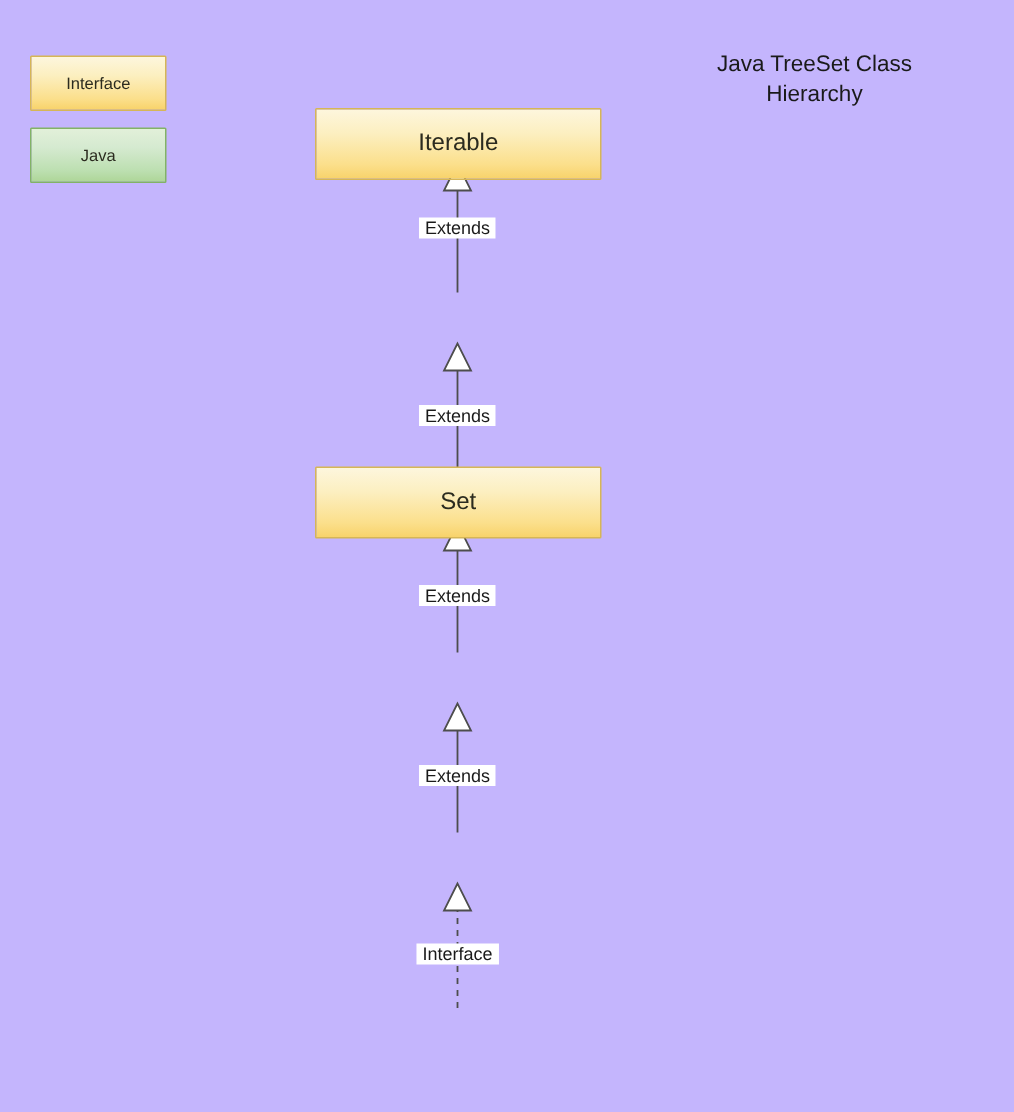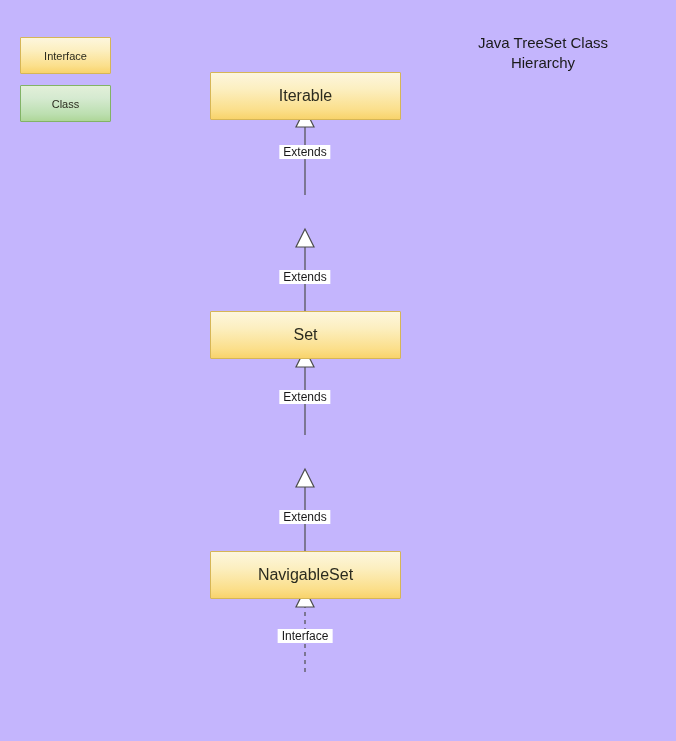--- a/index.html
+++ b/index.html
@@ -93,21 +93,21 @@
 
 <div id="canvas">
 
   <div class="diagram-title">Java TreeSet Class
 Hierarchy</div>
 
   <div class="node interface legend" style="top:37px;">
     <span>Interface</span>
   </div>
   <div class="node klass legend" style="top:85px;">
-    <span>Class</span>
+    <span>Java</span>
   </div>
 
   <svg class="connector" viewBox="0 0 676 741" width="676" height="741" aria-hidden="true">
     <g stroke="#4d4d4d" stroke-width="1.2" fill="none">
 
       <line x1="305" y1="195" x2="305" y2="127"></line>
 
       <line x1="305" y1="315" x2="305" y2="247"></line>
 
       <line x1="305" y1="435" x2="305" y2="367"></line>
@@ -134,18 +134,15 @@
   <div class="node interface main" style="top:72px;">
     <span>Iterable</span>
   </div>
 
 
   <div class="node interface main" style="top:311px;">
     <span>Set</span>
   </div>
 
 
-  <div class="node interface main" style="top:551px;">
-    <span>NavigableSet</span>
-  </div>
 
 
 </div>
 
 </body></html>

